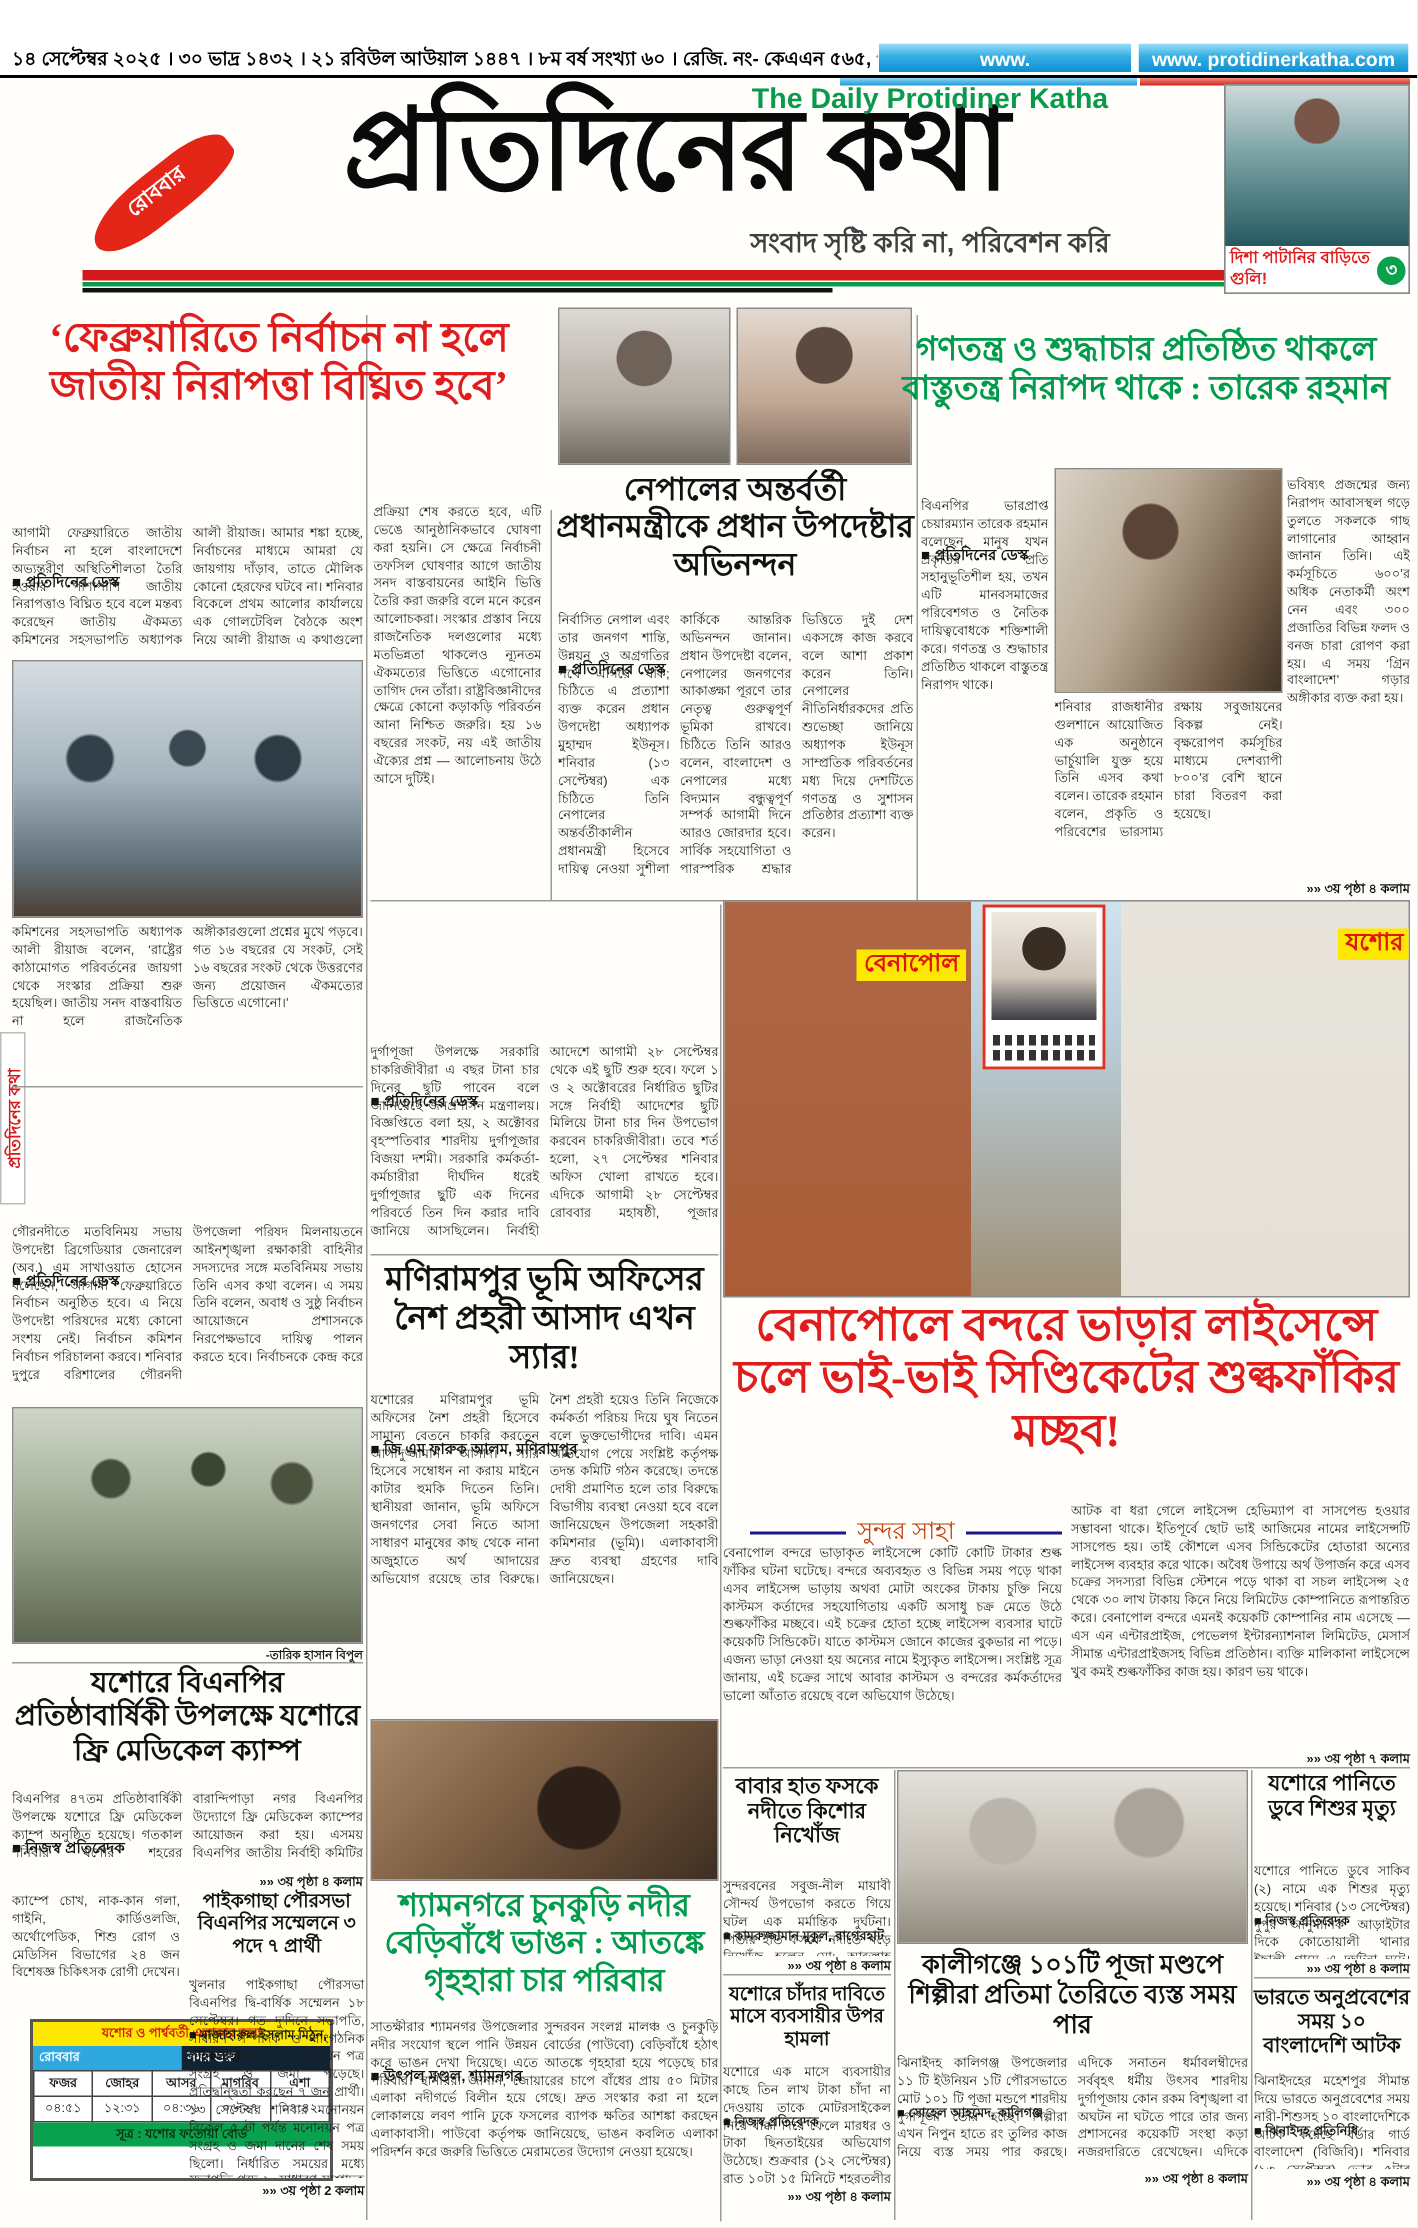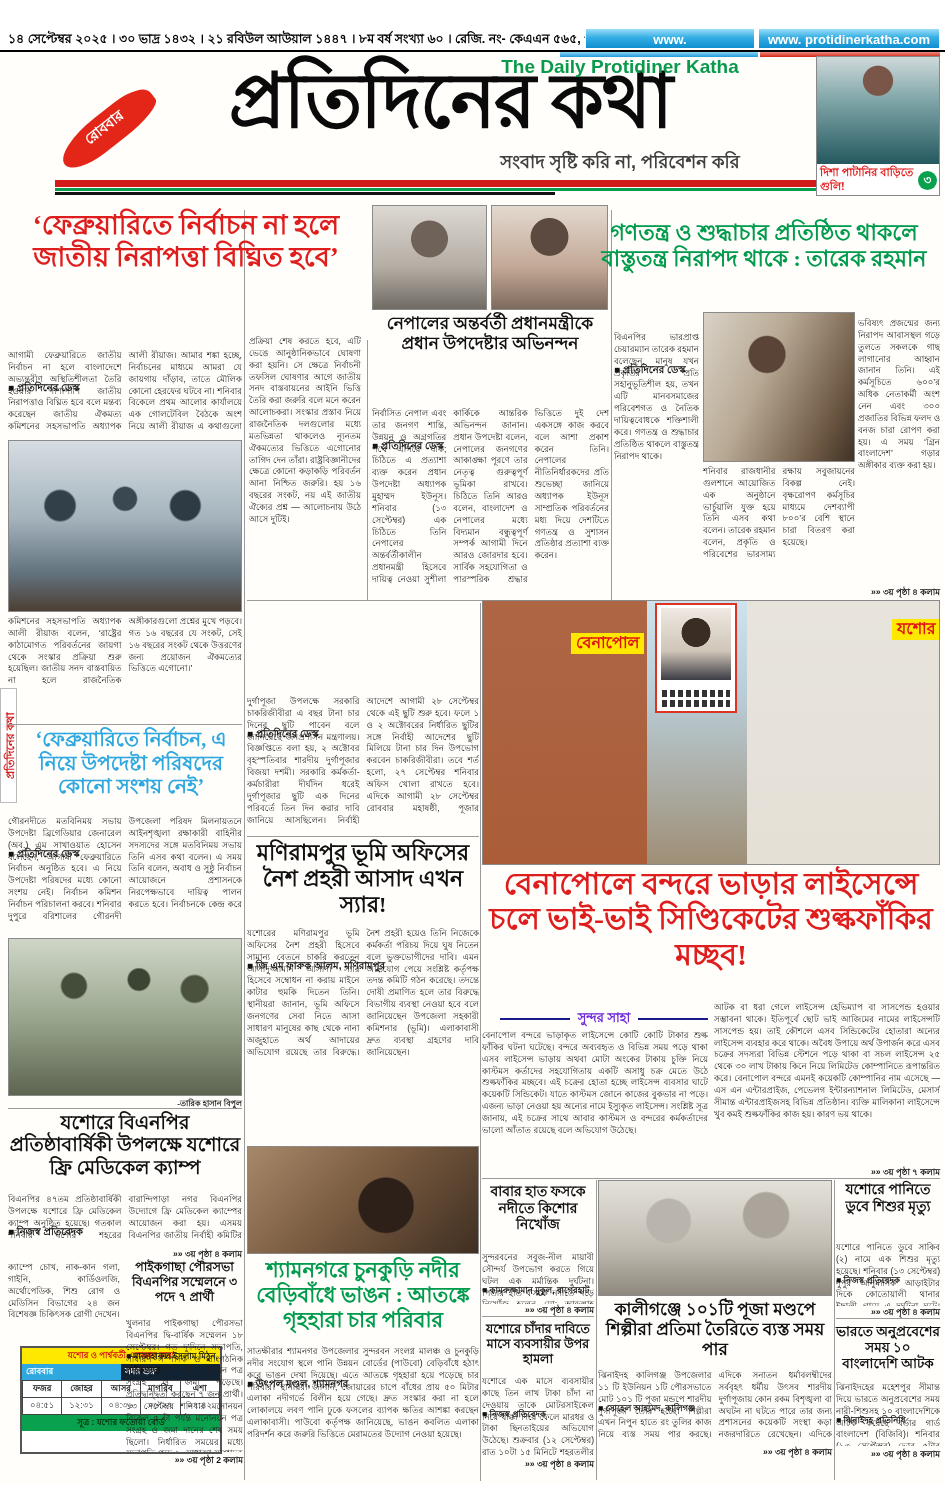--- a/index.html
+++ b/index.html
@@ -70,21 +70,21 @@
   .pht-label{position:absolute;background:#ffe800;color:#e01414;font-weight:bold;font-size:16px;padding:0 5px;line-height:1.3;}
   #inset{position:absolute;left:172px;top:2px;width:82px;height:110px;background:#fff;border:2px solid #d32;box-sizing:border-box;}
   #inset .face{position:absolute;left:4px;top:3px;right:4px;height:72px;
       background:radial-gradient(circle at 50% 34%,#3a2d24 0 24%,transparent 25%),
                  linear-gradient(180deg,#efe9e2 0%,#cfc5b8 60%,#3c3c44 100%);}
   .numstrip{position:absolute;left:5px;right:5px;height:7px;
       background:repeating-linear-gradient(90deg,#333 0 5px,transparent 5px 8px);}
   
   #bena-byline{display:flex;align-items:center;gap:8px;}
   #bena-byline .rule{flex:1;border-top:2px solid #1a1a8c;}
-  #bena-byline .nm{color:#6d28d9;font-weight:bold;font-size:13px;white-space:nowrap;}
+  #bena-byline .nm{color:#c2410c;font-weight:normal;font-size:16px;white-space:nowrap;}
   
   #prayer{border:2px solid #555;box-sizing:border-box;background:#fff;font-size:8.5px;}
   #prayer .top{display:flex;height:38px;}
   #prayer .mosque{width:36%;background:#dfe7ee;position:relative;}
   #prayer .dome{position:absolute;left:9px;top:12px;width:40px;height:22px;background:#4a6f9e;border-radius:50% 50% 0 0;}
   #prayer .minaret{position:absolute;left:26px;top:3px;width:4px;height:12px;background:#4a6f9e;}
   #prayer .ttl{flex:1;background:#bfe6f8;color:#0b57a4;font-weight:bold;font-size:15px;text-align:center;line-height:1.2;padding-top:3px;}
   #prayer .sub{background:#ffe800;color:#d31a1a;font-weight:bold;text-align:center;padding:1px 0;}
   #prayer .dayrow{display:flex;}
   #prayer .dayrow .d1{flex:1;background:#2fa8e0;color:#fff;font-weight:bold;padding:1px 4px;}
@@ -139,21 +139,20 @@
   <div class="abs hline" style="left:482px;top:1316px;width:112px;height:1px;"></div>
   <div class="abs hline" style="left:836px;top:1318px;width:104px;height:1px;"></div>
 
   <div class="abs hl red" style="left:8px;top:210px;width:356px;font-size:27px;">‘ফেব্রুয়ারিতে নির্বাচন না হলে জাতীয় নিরাপত্তা বিঘ্নিত হবে’</div>
   <div class="abs byline" style="left:8px;top:336px;width:160px;">■ প্রতিদিনের ডেস্ক</div>
   <div class="abs body-txt c2" style="left:8px;top:350px;width:234px;height:88px;">আগামী ফেব্রুয়ারিতে জাতীয় নির্বাচন না হলে বাংলাদেশে অভ্যন্তরীণ অস্থিতিশীলতা তৈরি হওয়ার পাশাপাশি জাতীয় নিরাপত্তাও বিঘ্নিত হবে বলে মন্তব্য করেছেন জাতীয় ঐকমত্য কমিশনের সহসভাপতি অধ্যাপক আলী রীয়াজ। আমার শঙ্কা হচ্ছে, নির্বাচনের মাধ্যমে আমরা যে জায়গায় দাঁড়াব, তাতে মৌলিক কোনো হেরফের ঘটবে না। শনিবার বিকেলে প্রথম আলোর কার্যালয়ে এক গোলটেবিল বৈঠকে অংশ নিয়ে আলী রীয়াজ এ কথাগুলো বলেন। বৈঠকে ঐকমত্য কমিশনের সংস্কার প্রস্তাব নিয়ে আলোচনা হয়।</div>
   <div class="abs photo ph-press" style="left:8px;top:440px;width:234px;height:172px;"></div>
   <div class="abs body-txt c2" style="left:8px;top:616px;width:234px;height:106px;">কমিশনের সহসভাপতি অধ্যাপক আলী রীয়াজ বলেন, ‘রাষ্ট্রের কাঠামোগত পরিবর্তনের জায়গা থেকে সংস্কার প্রক্রিয়া শুরু হয়েছিল। জাতীয় সনদ বাস্তবায়িত না হলে রাজনৈতিক অঙ্গীকারগুলো প্রশ্নের মুখে পড়বে। গত ১৬ বছরের যে সংকট, সেই ১৬ বছরের সংকট থেকে উত্তরণের জন্য প্রয়োজন ঐকমত্যের ভিত্তিতে এগোনো।’</div>
   <div class="abs body-txt" style="left:249px;top:336px;width:112px;height:262px;">প্রক্রিয়া শেষ করতে হবে, এটি ভেঙে আনুষ্ঠানিকভাবে ঘোষণা করা হয়নি। সে ক্ষেত্রে নির্বাচনী তফসিল ঘোষণার আগে জাতীয় সনদ বাস্তবায়নের আইনি ভিত্তি তৈরি করা জরুরি বলে মনে করেন আলোচকরা। সংস্কার প্রস্তাব নিয়ে রাজনৈতিক দলগুলোর মধ্যে মতভিন্নতা থাকলেও ন্যূনতম ঐকমত্যের ভিত্তিতে এগোনোর তাগিদ দেন তাঁরা। রাষ্ট্রবিজ্ঞানীদের ক্ষেত্রে কোনো কড়াকড়ি পরিবর্তন আনা নিশ্চিত জরুরি। হয় ১৬ বছরের সংকট, নয় এই জাতীয় ঐক্যের প্রশ্ন — আলোচনায় উঠে আসে দুটিই।</div>
 
-  <div class="abs hl blue" style="left:18px;top:728px;width:226px;font-size:20px;">‘ফেব্রুয়ারিতে নির্বাচন, এ নিয়ে উপদেষ্টা পরিষদের কোনো সংশয় নেই’</div>
   <div class="abs byline" style="left:8px;top:802px;width:160px;">■ প্রতিদিনের ডেস্ক</div>
   <div class="abs body-txt c2" style="left:8px;top:816px;width:234px;height:118px;">গৌরনদীতে মতবিনিময় সভায় উপদেষ্টা ব্রিগেডিয়ার জেনারেল (অব.) এম সাখাওয়াত হোসেন বলেছেন, আগামী ফেব্রুয়ারিতে নির্বাচন অনুষ্ঠিত হবে। এ নিয়ে উপদেষ্টা পরিষদের মধ্যে কোনো সংশয় নেই। নির্বাচন কমিশন নির্বাচন পরিচালনা করবে। শনিবার দুপুরে বরিশালের গৌরনদী উপজেলা পরিষদ মিলনায়তনে আইনশৃঙ্খলা রক্ষাকারী বাহিনীর সদস্যদের সঙ্গে মতবিনিময় সভায় তিনি এসব কথা বলেন। এ সময় তিনি বলেন, অবাধ ও সুষ্ঠু নির্বাচন আয়োজনে প্রশাসনকে নিরপেক্ষভাবে দায়িত্ব পালন করতে হবে। নির্বাচনকে কেন্দ্র করে কোনো ধরনের বিশৃঙ্খলার সুযোগ নেই।</div>
 
   <div class="abs photo ph-crowd" style="left:8px;top:938px;width:234px;height:158px;"></div>
   <div class="abs" style="left:8px;top:1097px;width:234px;text-align:right;font-size:8px;font-weight:bold;">-তারিক হাসান বিপুল</div>
   <div class="abs hl black" style="left:8px;top:1112px;width:234px;font-size:19px;">যশোরে বিএনপির প্রতিষ্ঠাবার্ষিকী উপলক্ষে যশোরে ফ্রি মেডিকেল ক্যাম্প</div>
   <div class="abs byline" style="left:8px;top:1180px;width:160px;">■ নিজস্ব প্রতিবেদক</div>
   <div class="abs body-txt c2" style="left:8px;top:1194px;width:234px;height:56px;">বিএনপির ৪৭তম প্রতিষ্ঠাবার্ষিকী উপলক্ষে যশোরে ফ্রি মেডিকেল ক্যাম্প অনুষ্ঠিত হয়েছে। গতকাল শনিবার যশোর শহরের বারান্দিপাড়া নগর বিএনপির উদ্যোগে ফ্রি মেডিকেল ক্যাম্পের আয়োজন করা হয়। এসময় বিএনপির জাতীয় নির্বাহী কমিটির সাংগঠনিক সম্পাদক অনিন্দ্য ইসলাম অমিত, জেলা বিএনপির সাংগঠনিক সম্পাদক রহমান, ডা. ফারুক এহতেশাম আল উপস্থিত ছিলেন।</div>
   <div class="abs jump" style="left:128px;top:1248px;width:114px;">»» ৩য় পৃষ্ঠা ৪ কলাম</div>
   <div class="abs body-txt" style="left:8px;top:1262px;width:112px;height:82px;">ক্যাম্পে চোখ, নাক-কান গলা, গাইনি, কার্ডিওলজি, অর্থোপেডিক, শিশু রোগ ও মেডিসিন বিভাগের ২৪ জন বিশেষজ্ঞ চিকিৎসক রোগী দেখেন।</div>
@@ -185,21 +184,21 @@
     <div class="src">সূত্র : যশোর ফতোয়া বোর্ড</div>
   </div>
 
   <div class="abs hl black" style="left:126px;top:1260px;width:117px;font-size:12.5px;">পাইকগাছা পৌরসভা বিএনপির সম্মেলনে ৩ পদে ৭ প্রার্থী</div>
   <div class="abs byline sm" style="left:126px;top:1306px;width:117px;">■ মাজাহারুল ইসলাম মিঠুন, পাইকগাছা</div>
   <div class="abs body-txt" style="left:126px;top:1318px;width:117px;height:134px;">খুলনার পাইকগাছা পৌরসভা বিএনপির দ্বি-বার্ষিক সম্মেলন ১৮ সেপ্টেম্বর। গত দু’দিনে সভাপতি, সাধারণ সম্পাদক ও সাংগঠনিক সম্পাদক পদে ৭ টি মনোনয়ন পত্র সংগ্রহ ও জমা পড়েছে। প্রতিদ্বন্দ্বিতা করছেন ৭ জন প্রার্থী। ১৩ সেপ্টেম্বর শনিবার মনোনয়ন বিকেল ৫ টা পর্যন্ত মনোনয়ন পত্র সংগ্রহ ও জমা দানের শেষ সময় ছিলো। নির্ধারিত সময়ের মধ্যে সভাপতি পদে ২, সাধারণ সম্পাদক পদে ২ এবং মুষ্টি</div>
   <div class="abs jump" style="left:126px;top:1454px;width:117px;">»» ৩য় পৃষ্ঠা 2 কলাম</div>
 
   <div class="abs photo ph-portrait1" style="left:372px;top:205px;width:115px;height:105px;"></div>
   <div class="abs photo ph-portrait2" style="left:491px;top:205px;width:117px;height:105px;"></div>
-  <div class="abs hl black" style="left:370px;top:314px;width:240px;font-size:17px;">নেপালের অন্তর্বর্তী প্রধানমন্ত্রীকে প্রধান উপদেষ্টার অভিনন্দন</div>
+  <div class="abs hl black" style="left:370px;top:314px;width:240px;font-size:21px;">নেপালের অন্তর্বর্তী প্রধানমন্ত্রীকে প্রধান উপদেষ্টার অভিনন্দন</div>
   <div class="abs byline" style="left:372px;top:394px;width:160px;">■ প্রতিদিনের ডেস্ক</div>
   <div class="abs body-txt c3" style="left:372px;top:408px;width:237px;height:190px;">নির্বাসিত নেপাল এবং তার জনগণ শান্তি, উন্নয়ন ও অগ্রগতির পথে এগিয়ে যাক; চিঠিতে এ প্রত্যাশা ব্যক্ত করেন প্রধান উপদেষ্টা অধ্যাপক মুহাম্মদ ইউনূস। শনিবার (১৩ সেপ্টেম্বর) এক চিঠিতে তিনি নেপালের অন্তর্বর্তীকালীন প্রধানমন্ত্রী হিসেবে দায়িত্ব নেওয়া সুশীলা কার্কিকে আন্তরিক অভিনন্দন জানান। প্রধান উপদেষ্টা বলেন, নেপালের জনগণের আকাঙ্ক্ষা পূরণে তার নেতৃত্ব গুরুত্বপূর্ণ ভূমিকা রাখবে। চিঠিতে তিনি আরও বলেন, বাংলাদেশ ও নেপালের মধ্যে বিদ্যমান বন্ধুত্বপূর্ণ সম্পর্ক আগামী দিনে আরও জোরদার হবে। সার্বিক সহযোগিতা ও পারস্পরিক শ্রদ্ধার ভিত্তিতে দুই দেশ একসঙ্গে কাজ করবে বলে আশা প্রকাশ করেন তিনি। নেপালের নীতিনির্ধারকদের প্রতি শুভেচ্ছা জানিয়ে অধ্যাপক ইউনূস সাম্প্রতিক পরিবর্তনের মধ্য দিয়ে দেশটিতে গণতন্ত্র ও সুশাসন প্রতিষ্ঠার প্রত্যাশা ব্যক্ত করেন।</div>
 
   <div class="abs hl green" style="left:588px;top:220px;width:352px;font-size:22px;">গণতন্ত্র ও শুদ্ধাচার প্রতিষ্ঠিত থাকলে বাস্তুতন্ত্র নিরাপদ থাকে : তারেক রহমান</div>
   <div class="abs byline" style="left:614px;top:318px;width:160px;">■ প্রতিদিনের ডেস্ক</div>
   <div class="abs body-txt" style="left:614px;top:332px;width:85px;height:266px;">বিএনপির ভারপ্রাপ্ত চেয়ারম্যান তারেক রহমান বলেছেন, মানুষ যখন প্রকৃতির প্রতি সহানুভূতিশীল হয়, তখন এটি মানবসমাজের পরিবেশগত ও নৈতিক দায়িত্ববোধকে শক্তিশালী করে। গণতন্ত্র ও শুদ্ধাচার প্রতিষ্ঠিত থাকলে বাস্তুতন্ত্র নিরাপদ থাকে।</div>
   <div class="abs photo ph-tarique" style="left:703px;top:312px;width:152px;height:150px;"></div>
   <div class="abs body-txt c2" style="left:703px;top:466px;width:152px;height:132px;">শনিবার রাজধানীর গুলশানে আয়োজিত এক অনুষ্ঠানে ভার্চুয়ালি যুক্ত হয়ে তিনি এসব কথা বলেন। তারেক রহমান বলেন, প্রকৃতি ও পরিবেশের ভারসাম্য রক্ষায় সবুজায়নের বিকল্প নেই। বৃক্ষরোপণ কর্মসূচির মাধ্যমে দেশব্যাপী ৮০০’র বেশি স্থানে চারা বিতরণ করা হয়েছে।</div>
   <div class="abs body-txt" style="left:858px;top:318px;width:82px;height:258px;">ভবিষ্যৎ প্রজন্মের জন্য নিরাপদ আবাসস্থল গড়ে তুলতে সকলকে গাছ লাগানোর আহ্বান জানান তিনি। এই কর্মসূচিতে ৬০০’র অধিক নেতাকর্মী অংশ নেন এবং ৩০০ প্রজাতির বিভিন্ন ফলদ ও বনজ চারা রোপণ করা হয়। এ সময় ‘গ্রিন বাংলাদেশ’ গড়ার অঙ্গীকার ব্যক্ত করা হয়।</div>
   <div class="abs jump" style="left:858px;top:586px;width:82px;">»» ৩য় পৃষ্ঠা ৪ কলাম</div>

